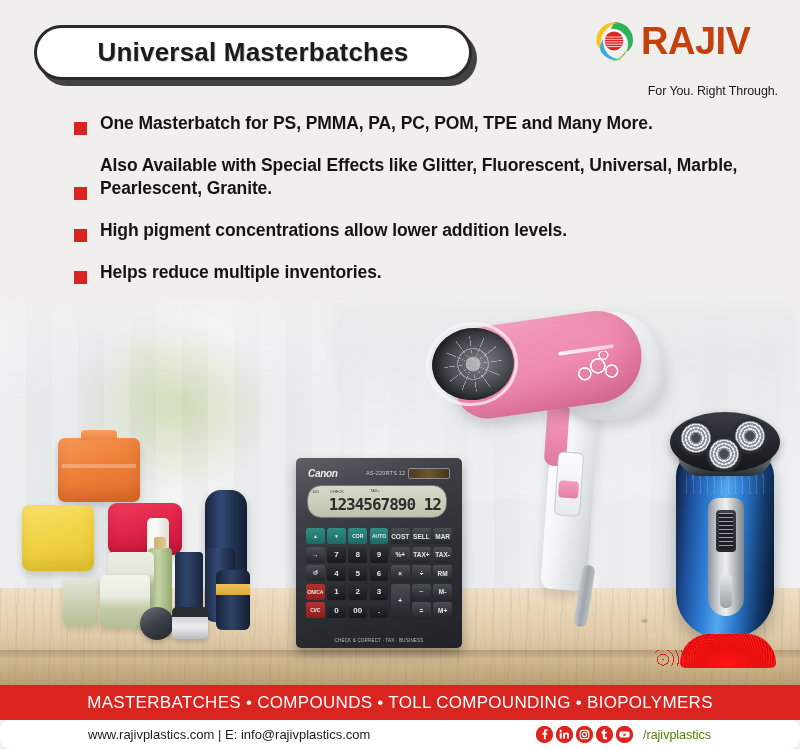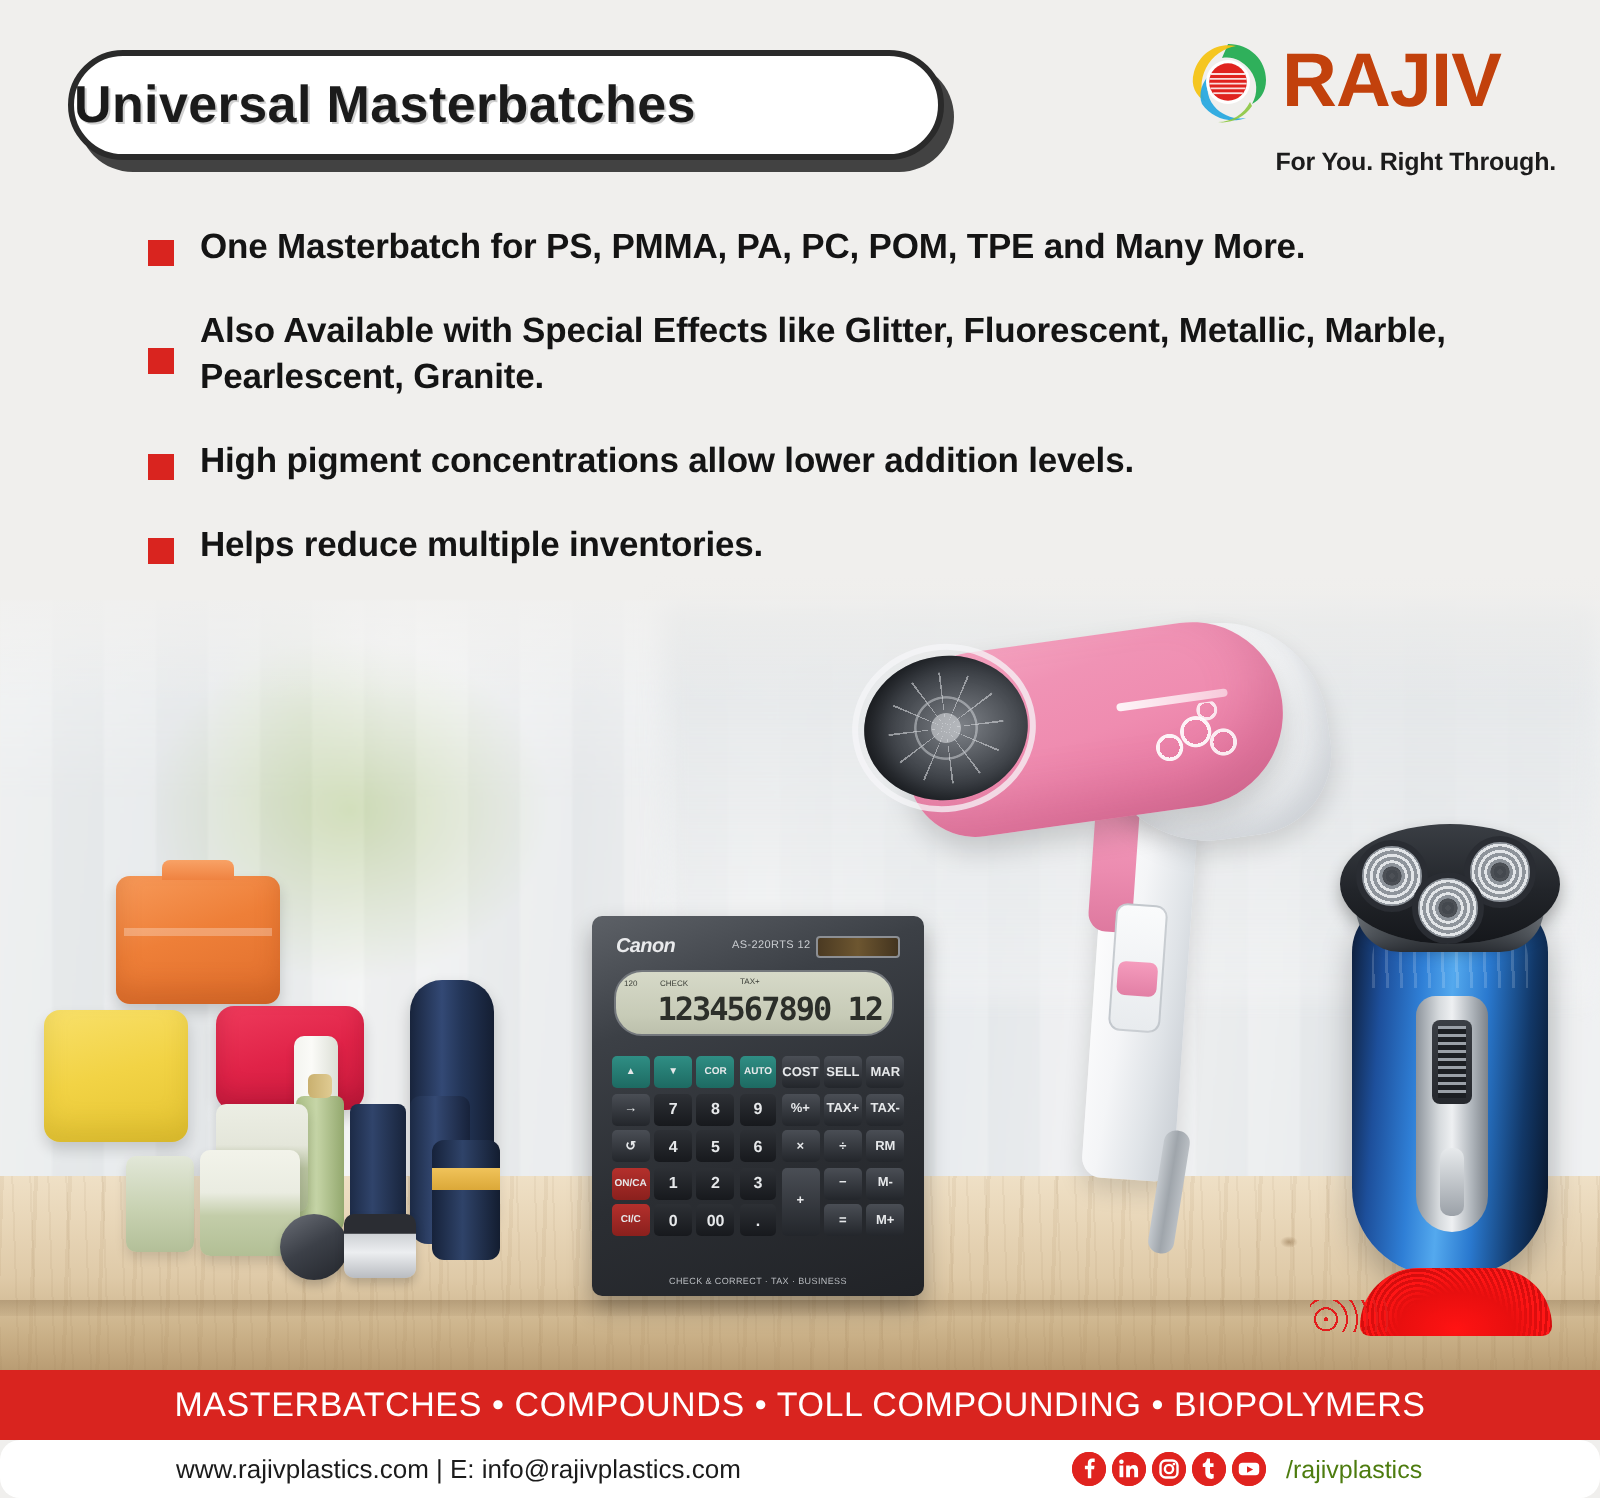--- a/index.html
+++ b/index.html
@@ -57,42 +57,42 @@
     position:absolute;width:9px;height:6px;border-radius:50%;
     background:radial-gradient(ellipse at center,rgba(132,100,62,.5),rgba(132,100,62,0) 70%);
   }
 
   
   .header{position:absolute;left:0;top:0;width:800px;height:105px;}
   .title-pill{
     position:absolute;left:34px;top:25px;width:438px;height:55px;
     background:#fff;border:3px solid #2a2a2a;border-radius:30px;
     box-shadow:5px 6px 0 rgba(35,35,35,.85);
-    display:flex;align-items:center;justify-content:flex-start;
+    display:flex;align-items:center;justify-content:center;
   }
   .title-pill span{
     font-size:26px;font-weight:bold;color:#1b1b1b;letter-spacing:.2px;
     text-shadow:1px 1px 0 rgba(120,120,120,.35);
   }
 
   .logo{position:absolute;right:22px;top:18px;width:186px;height:72px;}
   .logo-row{display:flex;align-items:center;gap:5px;height:46px;}
   .logo-mark{position:relative;width:44px;height:44px;flex:none;}
   .logo-word{
     font-size:38px;font-weight:bold;color:#c2410c;letter-spacing:-.5px;
     line-height:42px;font-family:"Liberation Sans",sans-serif;
   }
   .logo-tag{
-    margin-top:10px;text-align:right;font-size:12.5px;font-weight:bold;
+    margin-top:20px;text-align:right;font-size:12.5px;font-weight:normal;
     color:#1c1c1c;letter-spacing:-.1px;
   }
 
   
   .bullets{position:absolute;left:30px;top:112px;width:744px;}
-  .bullet{display:flex;align-items:center;margin-bottom:19px;padding-left:44px;}
+  .bullet{display:flex;align-items:flex-end;margin-bottom:19px;padding-left:44px;}
   .bullet .sq{
     width:13px;height:13px;background:#d9241f;flex:none;margin-top:6px;margin-right:13px;
   }
   .bullet .txt{
     font-size:17.5px;font-weight:bold;color:#141414;line-height:1.32;letter-spacing:-.1px;
   }
 
   
   .prod{position:absolute;}
 
@@ -528,21 +528,21 @@
     </div>
   </div>
 
   <div class="bullets">
     <div class="bullet">
       <div class="sq"></div>
       <div class="txt">One Masterbatch for PS, PMMA, PA, PC, POM, TPE and Many More.</div>
     </div>
     <div class="bullet">
       <div class="sq"></div>
-      <div class="txt" style="max-width:700px;">Also Available with Special Effects like Glitter, Fluorescent, Metallic, Marble, Pearlescent, Granite.</div>
+      <div class="txt" style="max-width:700px;">Also Available with Special Effects like Glitter, Fluorescent, Universal, Marble, Pearlescent, Granite.</div>
     </div>
     <div class="bullet">
       <div class="sq"></div>
       <div class="txt">High pigment concentrations allow lower addition levels.</div>
     </div>
     <div class="bullet">
       <div class="sq"></div>
       <div class="txt">Helps reduce multiple inventories.</div>
     </div>
   </div>

